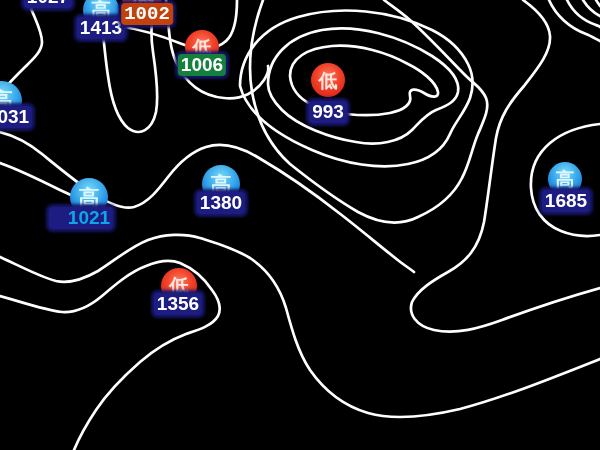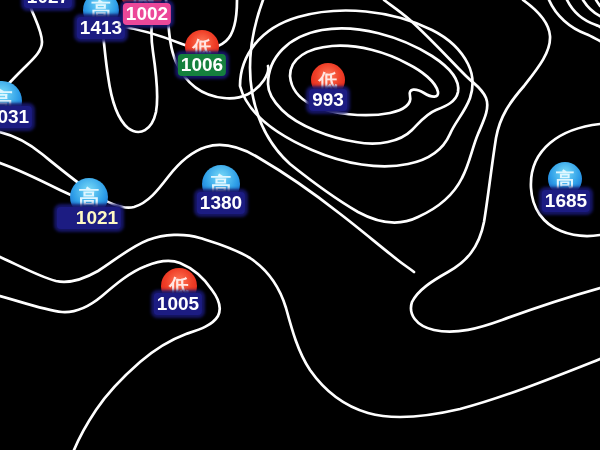--- a/index.html
+++ b/index.html
@@ -42,44 +42,44 @@
       </g>
   </svg>
   <div id="labels-layer">
       <div class="p-circle" style="left: 83px; top: -8px; height: 36px; width: 36px; background: radial-gradient(circle at 50% 32%, rgb(122, 220, 248) 0%, rgb(47, 159, 232) 50%, rgb(11, 80, 192) 100%);">
         <span class="p-glyph" style="font-size: 20px; color: rgb(223, 246, 255);">高</span>
       </div>
       <div class="p-value" style="left: 101px; top: 28px; background: rgb(28, 28, 130); color: rgb(255, 255, 255); box-shadow: rgba(22, 22, 105, 0.95) 0px 0px 3px 2.5px;">1413</div>
       <div class="p-circle" style="left: 121px; top: -28px; height: 42px; width: 42px; background: radial-gradient(circle at 50% 38%, rgb(255, 122, 90) 0%, rgb(240, 64, 40) 45%, rgb(216, 21, 16) 100%);">
         <span class="p-glyph" style="font-size: 24px; color: rgb(255, 230, 226);">低</span>
       </div>
-      <div class="p-value" style="left: 147px; top: 14px; background: #ec4899; color: rgb(255, 255, 255); box-shadow: rgba(22, 22, 105, 0.95) 0px 0px 3px 2.5px;">1002</div>
+      <div class="p-value" style="left: 147px; top: 14px; background: #c2410c; color: rgb(255, 255, 255); box-shadow: rgba(22, 22, 105, 0.95) 0px 0px 3px 2.5px; font-family: Liberation Mono, monospace;">1002</div>
       <div class="p-circle" style="left: 185px; top: 30px; height: 34px; width: 34px; background: radial-gradient(circle at 50% 38%, rgb(255, 122, 90) 0%, rgb(240, 64, 40) 45%, rgb(216, 21, 16) 100%);">
         <span class="p-glyph" style="font-size: 19px; color: rgb(255, 230, 226);">低</span>
       </div>
       <div class="p-value" style="left: 202px; top: 65px; background: #15803d; color: rgb(255, 255, 255); box-shadow: rgba(22, 22, 105, 0.95) 0px 0px 3px 2.5px;">1006</div>
       <div class="p-circle" style="left: 311px; top: 63px; height: 34px; width: 34px; background: radial-gradient(circle at 50% 38%, rgb(255, 122, 90) 0%, rgb(240, 64, 40) 45%, rgb(216, 21, 16) 100%);">
         <span class="p-glyph" style="font-size: 19px; color: rgb(255, 230, 226);">低</span>
       </div>
-      <div class="p-value" style="left: 328px; top: 100px; background: rgb(28, 28, 130); color: rgb(255, 255, 255); box-shadow: rgba(22, 22, 105, 0.95) 0px 0px 3px 2.5px;">993</div>
+      <div class="p-value" style="left: 328px; top: 112px; background: rgb(28, 28, 130); color: rgb(255, 255, 255); box-shadow: rgba(22, 22, 105, 0.95) 0px 0px 3px 2.5px;">993</div>
       <div class="p-circle" style="left: -18px; top: 81px; height: 40px; width: 40px; background: radial-gradient(circle at 50% 32%, rgb(122, 220, 248) 0%, rgb(47, 159, 232) 50%, rgb(11, 80, 192) 100%);">
         <span class="p-glyph" style="font-size: 22px; color: rgb(223, 246, 255);">高</span>
       </div>
       <div class="p-value" style="left: 8px; top: 117px; background: rgb(28, 28, 130); color: rgb(255, 255, 255); box-shadow: rgba(22, 22, 105, 0.95) 0px 0px 3px 2.5px;">1031</div>
       <div class="p-circle" style="left: 70px; top: 178px; height: 38px; width: 38px; background: radial-gradient(circle at 50% 32%, rgb(122, 220, 248) 0%, rgb(47, 159, 232) 50%, rgb(11, 80, 192) 100%);">
         <span class="p-glyph" style="font-size: 21px; color: rgb(223, 246, 255);">高</span>
       </div>
-      <div class="p-value" style="left: 89px; top: 218px; background: rgb(28, 28, 130); color: #fef9c3; box-shadow: rgba(22, 22, 105, 0.95) 0px 0px 3px 2.5px; padding-left: 19px;">1021</div>
+      <div class="p-value" style="left: 81px; top: 218px; background: rgb(28, 28, 130); color: #0ea5e9; box-shadow: rgba(22, 22, 105, 0.95) 0px 0px 3px 2.5px; padding-left: 19px;">1021</div>
       <div class="p-circle" style="left: 202px; top: 165px; height: 38px; width: 38px; background: radial-gradient(circle at 50% 32%, rgb(122, 220, 248) 0%, rgb(47, 159, 232) 50%, rgb(11, 80, 192) 100%);">
         <span class="p-glyph" style="font-size: 21px; color: rgb(223, 246, 255);">高</span>
       </div>
       <div class="p-value" style="left: 221px; top: 203px; background: rgb(28, 28, 130); color: rgb(255, 255, 255); box-shadow: rgba(22, 22, 105, 0.95) 0px 0px 3px 2.5px;">1380</div>
       <div class="p-circle" style="left: 548px; top: 162px; height: 34px; width: 34px; background: radial-gradient(circle at 50% 32%, rgb(122, 220, 248) 0%, rgb(47, 159, 232) 50%, rgb(11, 80, 192) 100%);">
         <span class="p-glyph" style="font-size: 19px; color: rgb(223, 246, 255);">高</span>
       </div>
       <div class="p-value" style="left: 566px; top: 201px; background: rgb(28, 28, 130); color: rgb(255, 255, 255); box-shadow: rgba(22, 22, 105, 0.95) 0px 0px 3px 2.5px;">1685</div>
       <div class="p-circle" style="left: 161px; top: 268px; height: 36px; width: 36px; background: radial-gradient(circle at 50% 38%, rgb(255, 122, 90) 0%, rgb(240, 64, 40) 45%, rgb(216, 21, 16) 100%);">
         <span class="p-glyph" style="font-size: 20px; color: rgb(255, 230, 226);">低</span>
       </div>
-      <div class="p-value" style="left: 178px; top: 304px; background: rgb(28, 28, 130); color: rgb(255, 255, 255); box-shadow: rgba(22, 22, 105, 0.95) 0px 0px 3px 2.5px;">1005</div>
+      <div class="p-value" style="left: 178px; top: 304px; background: rgb(28, 28, 130); color: rgb(255, 255, 255); box-shadow: rgba(22, 22, 105, 0.95) 0px 0px 3px 2.5px;">1356</div>
       <div class="p-value" style="left: 48px; top: -3px; background: rgb(28, 28, 130); color: rgb(255, 255, 255); box-shadow: rgba(22, 22, 105, 0.95) 0px 0px 3px 2.5px;">1027</div>
     </div>
 </div>
 
 </body></html>

